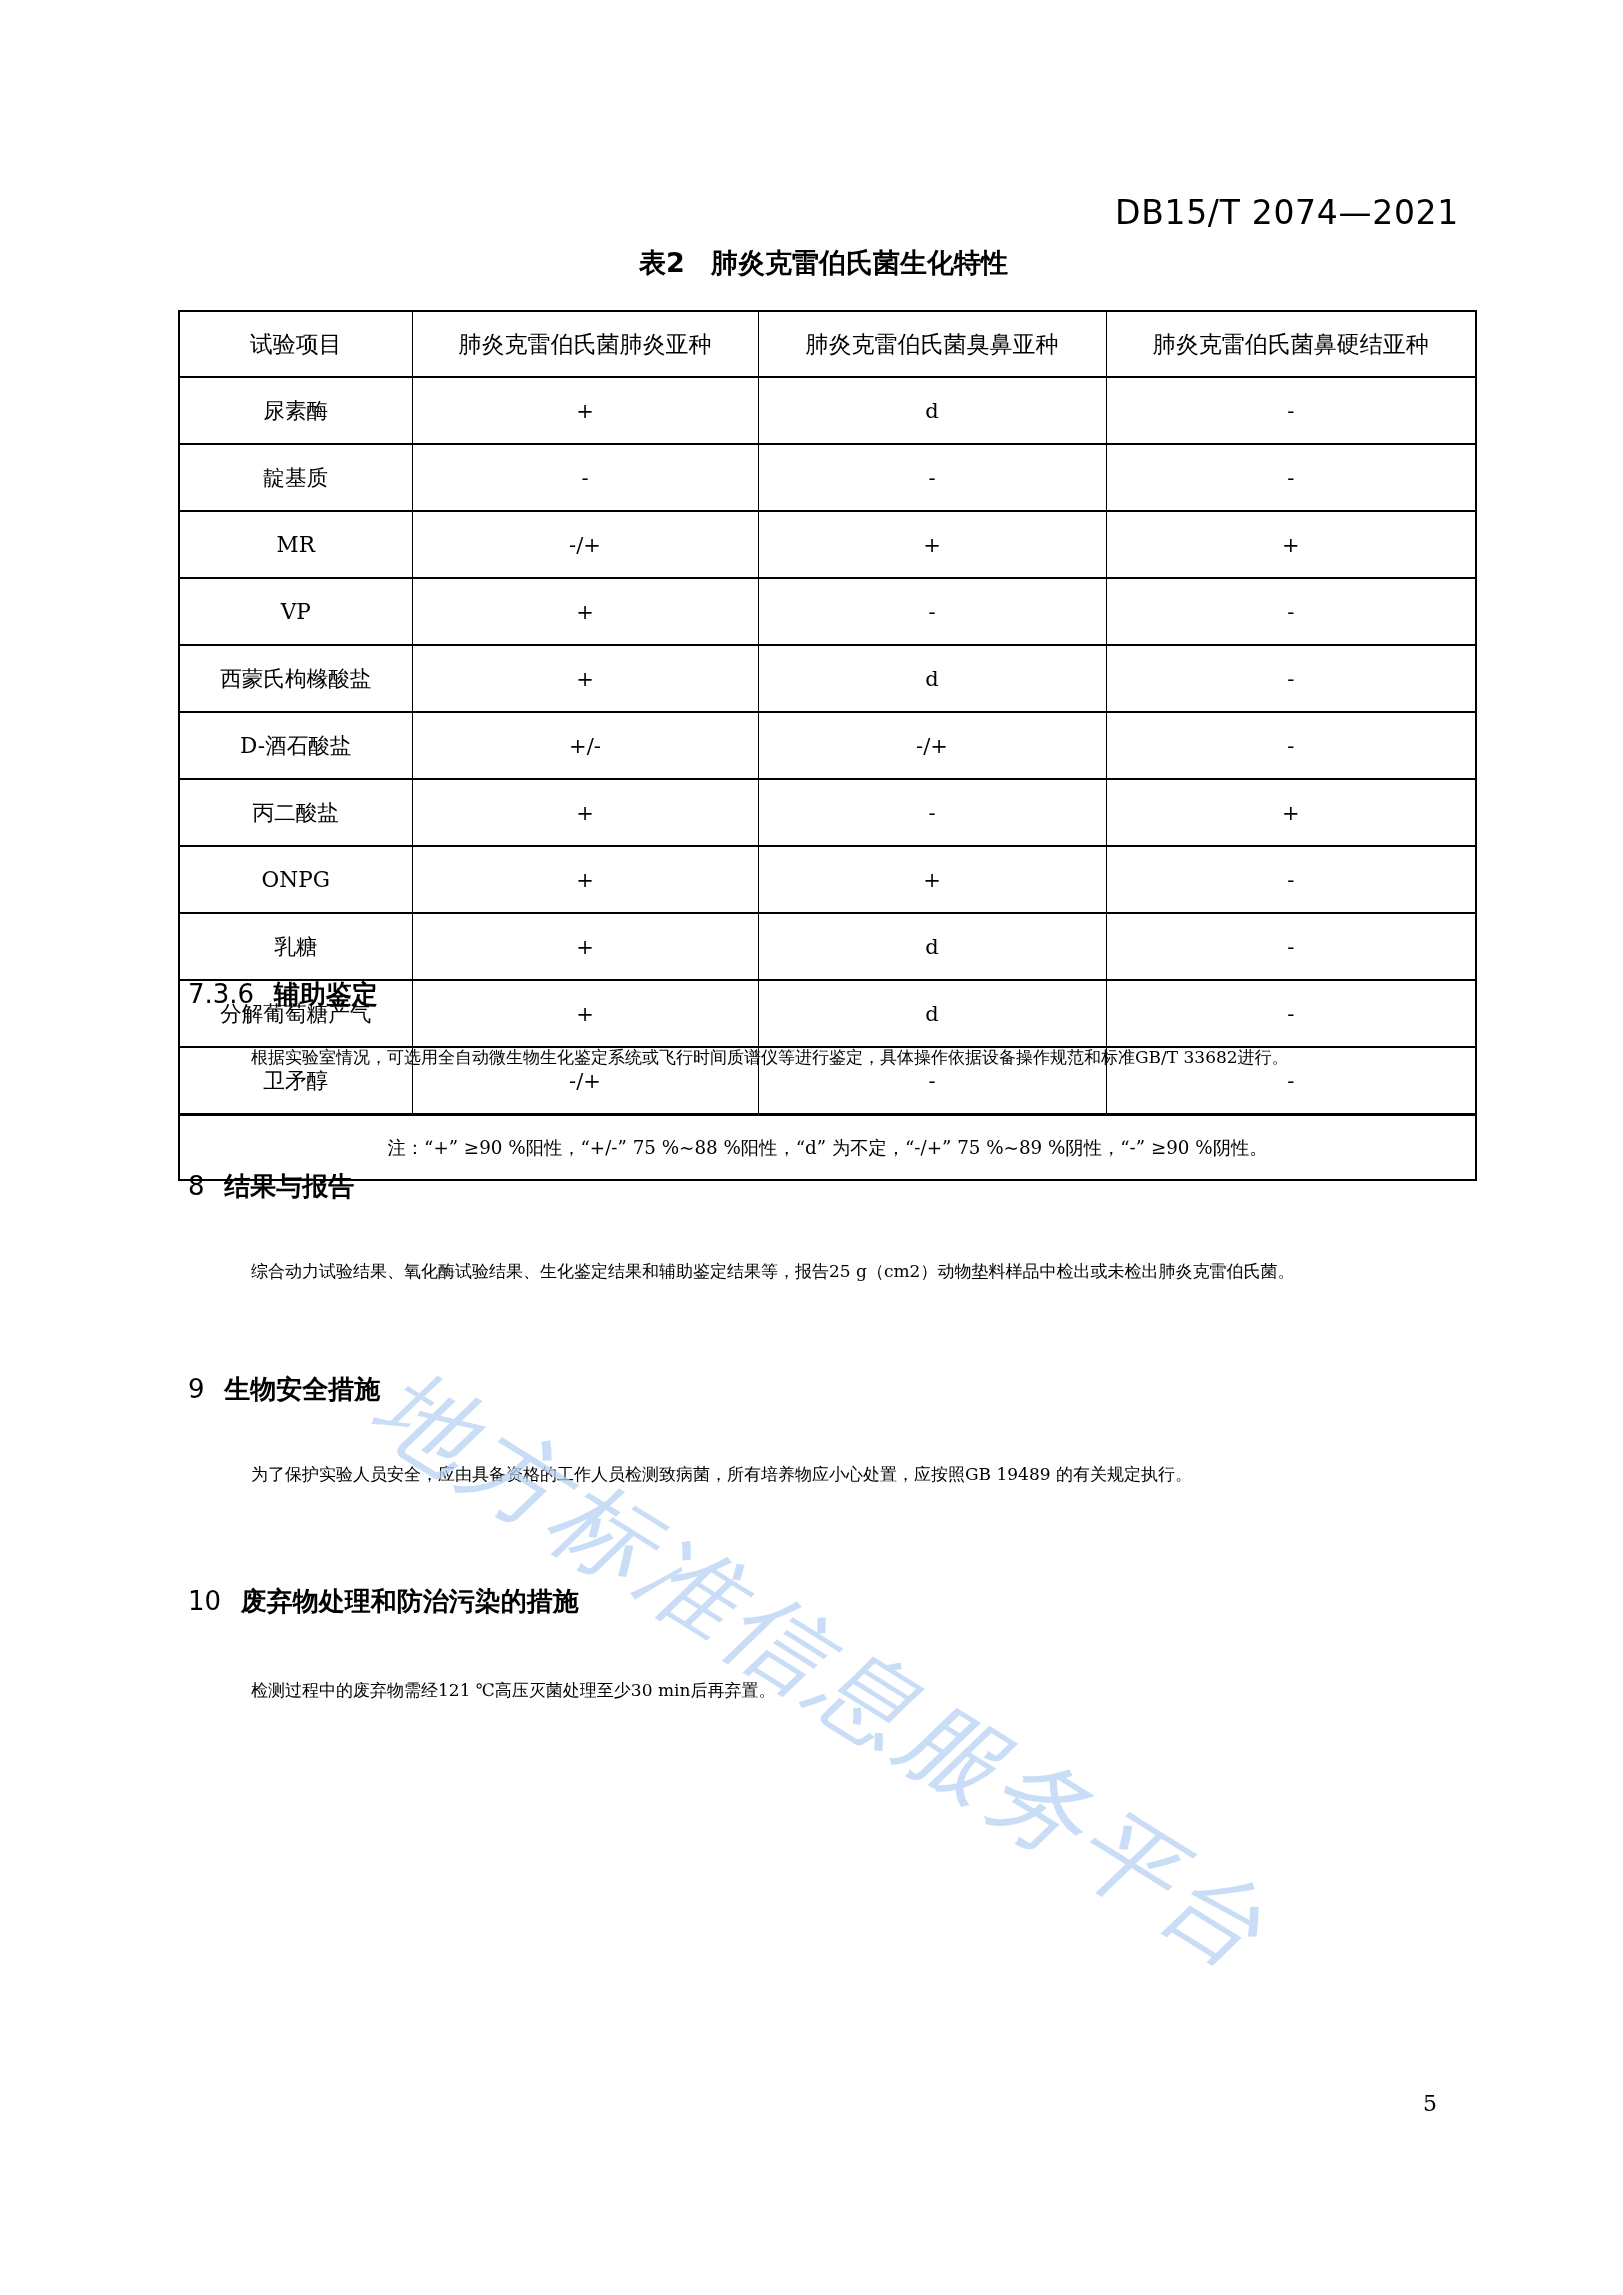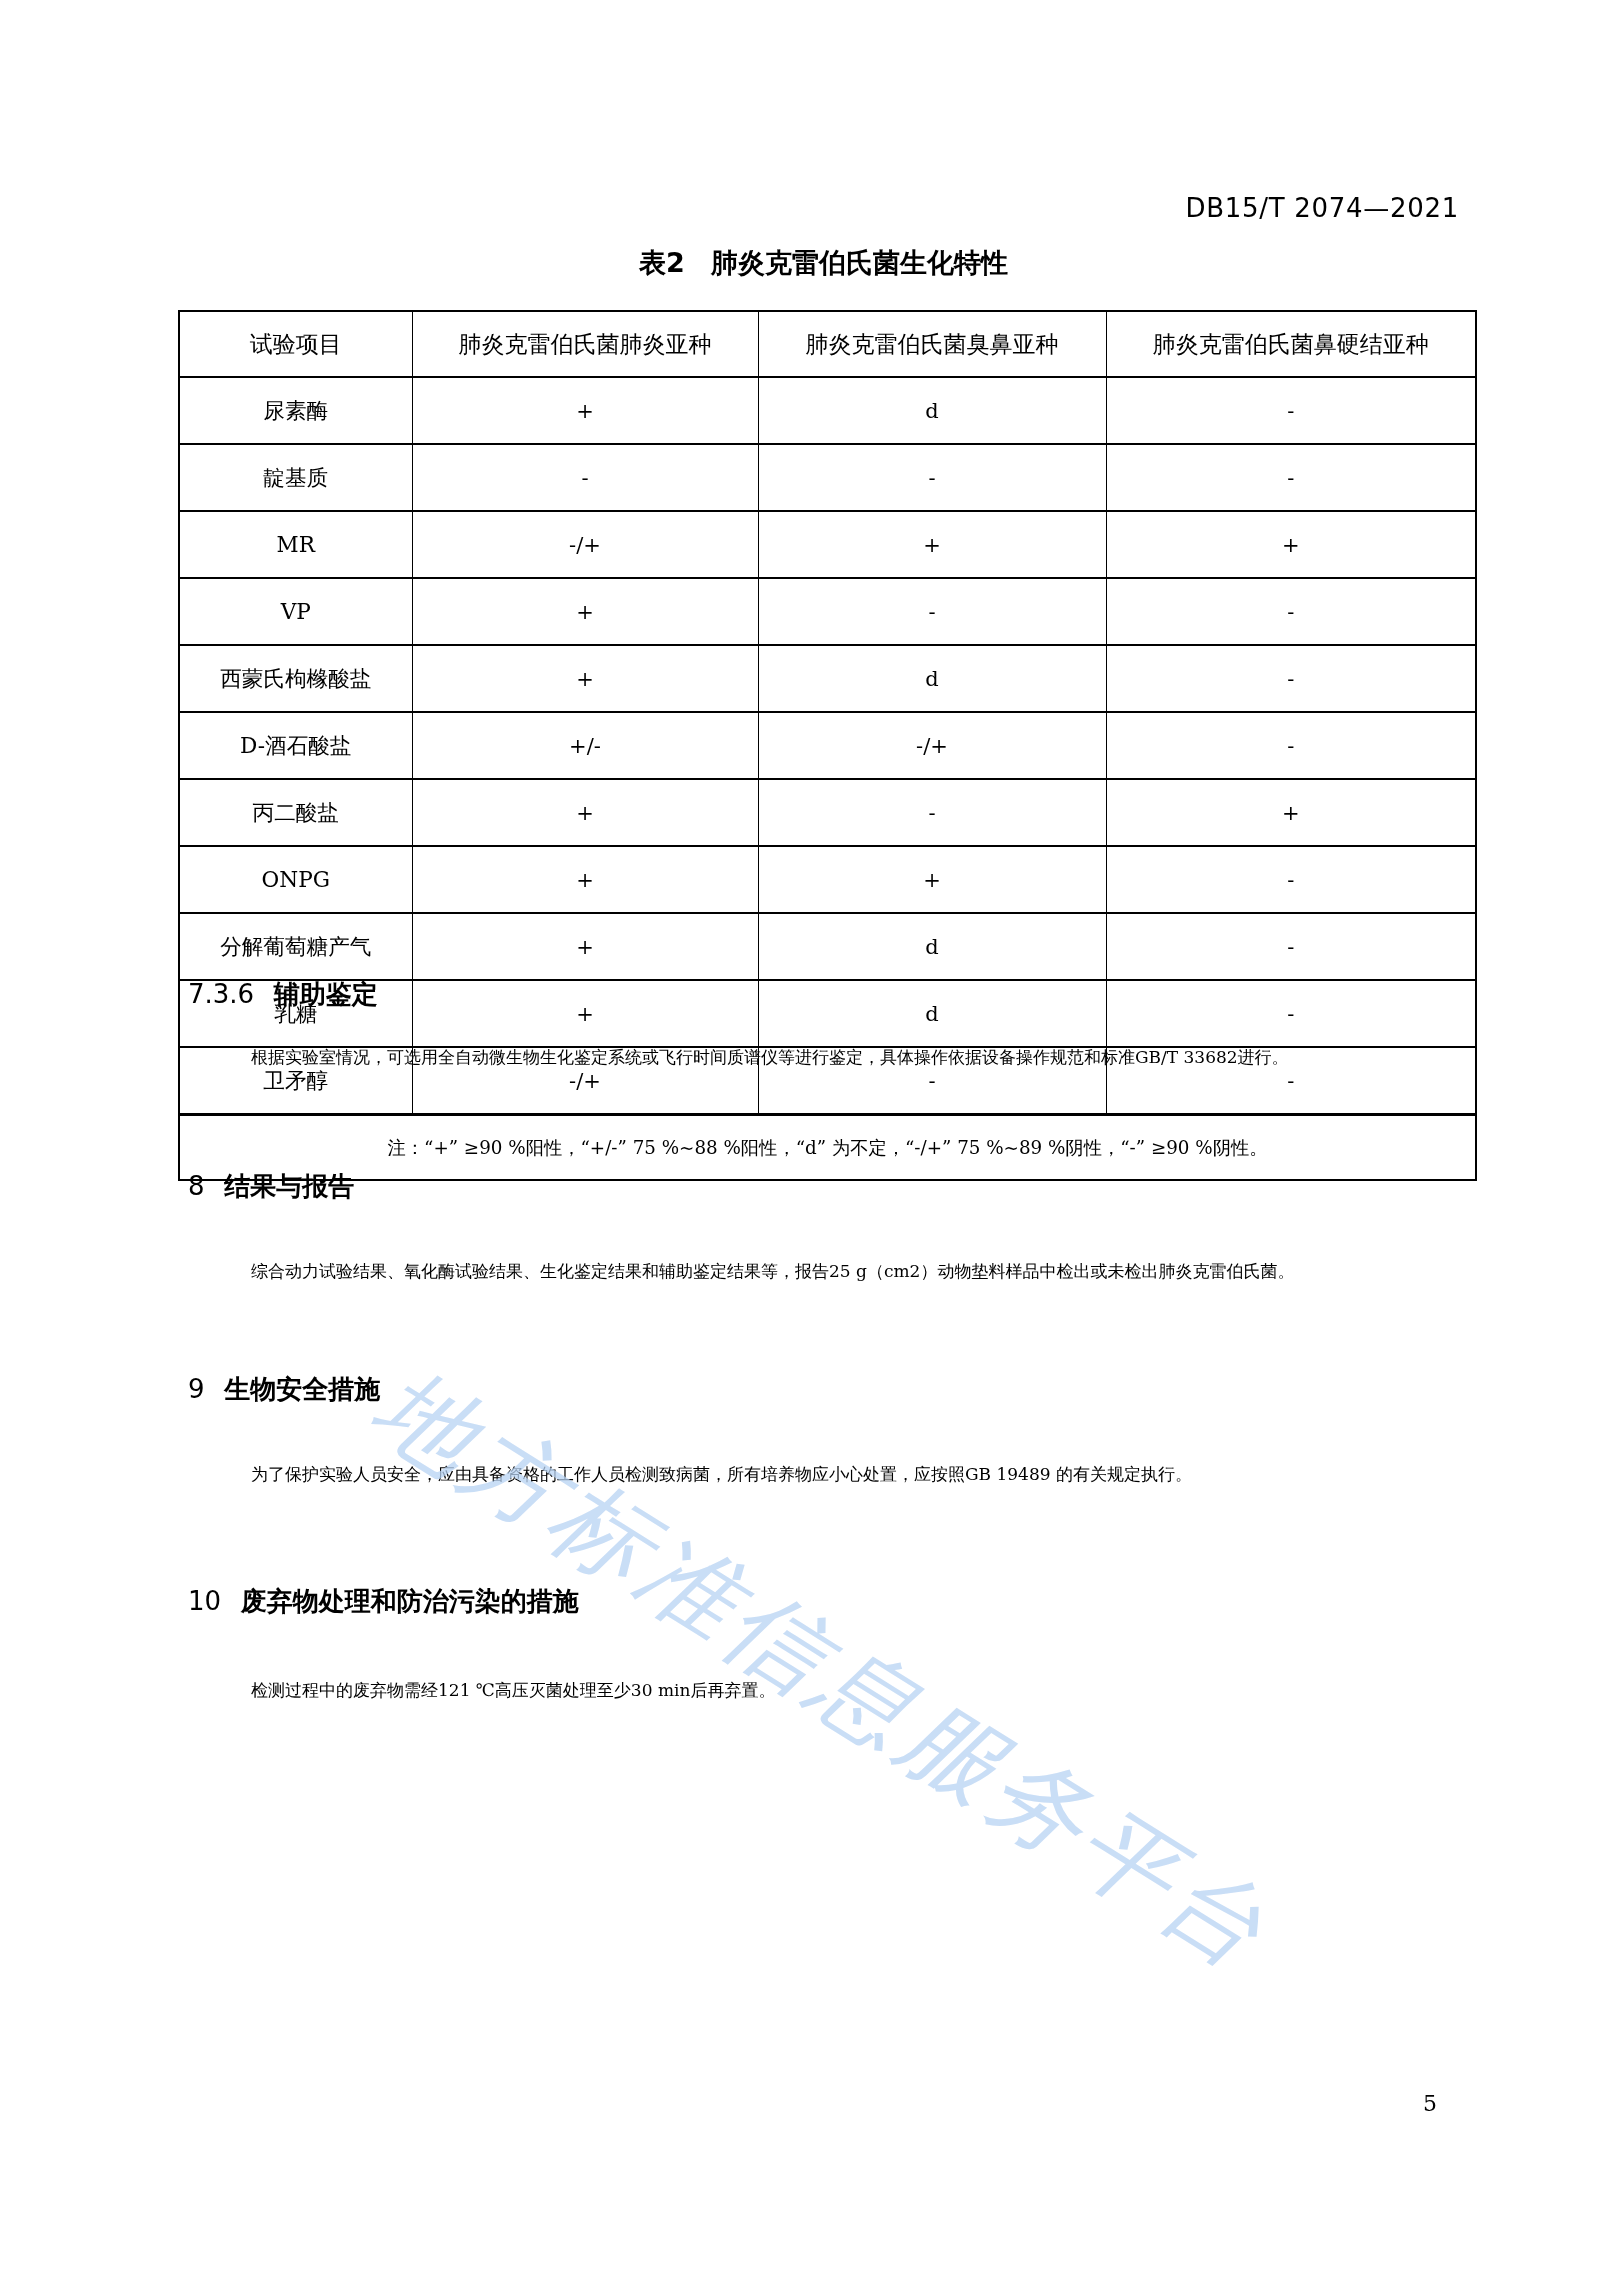--- a/index.html
+++ b/index.html
@@ -3,21 +3,21 @@
 <meta charset="utf-8">
 <style>
   html, body { margin: 0; padding: 0; background: #ffffff; }
   body {
     width: 1623px; height: 2295px; position: relative; overflow: hidden;
     font-family: "DejaVu Serif", "Liberation Serif", serif; color: #000;
   }
   .doc-code {
     position: absolute; top: 193px; right: 164px;
     font-family: "DejaVu Sans", "Liberation Sans", sans-serif;
-    font-size: 26px; letter-spacing: 0.7px;
+    font-size: 33px; letter-spacing: 0.7px;
   }
   .table-title {
     position: absolute; top: 245px; left: 0; width: 100%; text-align: center;
     font-family: "DejaVu Sans", "Liberation Sans", sans-serif;
     font-size: 27px; font-weight: bold; padding-left: 12px;
   }
   .table-title .num { margin-right: 26px; }
   table.bio {
     position: absolute; top: 310px; left: 178px; width: 1298px;
     border-collapse: collapse; border: 2.6px solid #000;
@@ -130,27 +130,27 @@
       <td>-</td>
       <td>+</td>
     </tr>
     <tr>
       <td class="item">ONPG</td>
       <td>+</td>
       <td>+</td>
       <td>-</td>
     </tr>
     <tr>
-      <td class="item">分解葡萄糖产气</td>
+      <td class="item">乳糖</td>
       <td>+</td>
       <td>d</td>
       <td>-</td>
     </tr>
     <tr>
-      <td class="item">乳糖</td>
+      <td class="item">分解葡萄糖产气</td>
       <td>+</td>
       <td>d</td>
       <td>-</td>
     </tr>
     <tr>
       <td class="item">卫矛醇</td>
       <td>-/+</td>
       <td>-</td>
       <td>-</td>
     </tr>

